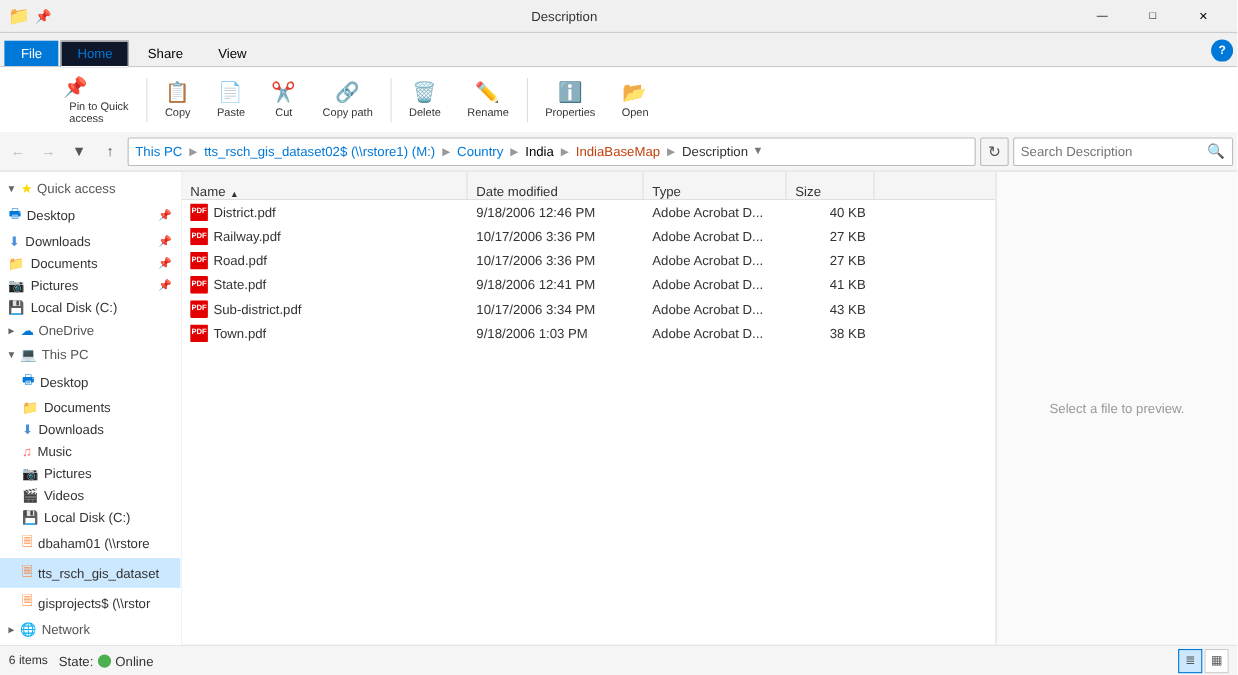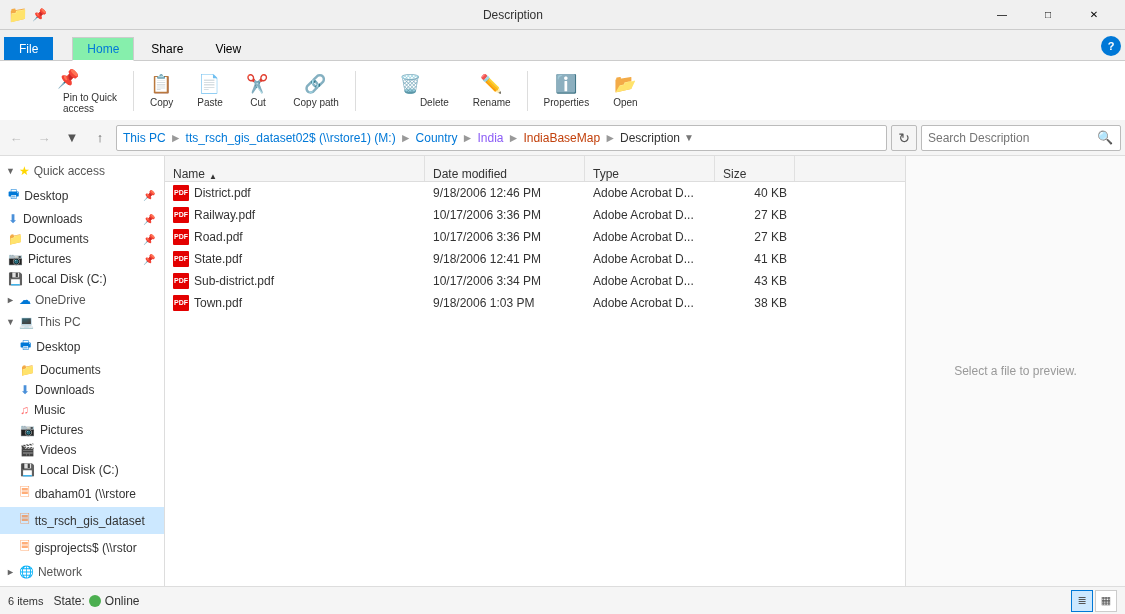--- a/index.html
+++ b/index.html
@@ -37,26 +37,25 @@
     }
     .ribbon-tab {
       padding: 4px 14px;
       font-size: 12px;
       cursor: pointer;
       border: 1px solid transparent;
       border-bottom: none;
       margin-right: 2px;
     }
     .ribbon-tab.active {
-      background: #86efac;
+      background: #0f172a;
       border-color: #ccc;
       color: #0078d7;
       border-bottom: 1px solid #fff;
       margin-bottom: -1px;
-      margin-left: 17px;
     }
     .ribbon-tab.file-tab {
       background: #0078d7;
       color: #fff;
       padding: 4px 14px;
     }
     .ribbon-content {
       height: 60px;
       background: #fff;
       border-top: 1px solid #ccc;
@@ -311,21 +310,21 @@
         <span style="font-size:18px;">✂️</span>
         <span style="font-size:10px; color:#333;">Cut</span>
       </div>
       <div style="display:flex; flex-direction:column; align-items:center; gap:2px; cursor:pointer; padding:2px 8px;">
         <span style="font-size:18px;">🔗</span>
         <span style="font-size:10px; color:#333;">Copy path</span>
       </div>
       <div style="width:1px; height:40px; background:#ddd;"></div>
       <div style="display:flex; flex-direction:column; align-items:center; gap:2px; cursor:pointer; padding:2px 8px;">
         <span style="font-size:18px;">🗑️</span>
-        <span style="font-size:10px; color:#333;margin-left:48px;">Delete</span>
+        <span style="font-size:10px; color:#333;">Delete</span>
       </div>
       <div style="display:flex; flex-direction:column; align-items:center; gap:2px; cursor:pointer; padding:2px 8px;">
         <span style="font-size:18px;">✏️</span>
         <span style="font-size:10px; color:#333;">Rename</span>
       </div>
       <div style="width:1px; height:40px; background:#ddd;"></div>
       <div style="display:flex; flex-direction:column; align-items:center; gap:2px; cursor:pointer; padding:2px 8px;">
         <span style="font-size:18px;">ℹ️</span>
         <span style="font-size:10px; color:#333;">Properties</span>
       </div>
@@ -342,21 +341,21 @@
   <button class="nav-btn disabled">→</button>
   <button class="nav-btn">▼</button>
   <button class="nav-btn">↑</button>
   <div class="addressbar">
     <span class="addressbar-crumb" style="color:#0078d7; cursor:pointer;">This PC</span>
     <span class="addressbar-crumb-sep">►</span>
     <span class="addressbar-crumb" style="color:#0078d7; cursor:pointer;">tts_rsch_gis_dataset02$ (\\rstore1) (M:)</span>
     <span class="addressbar-crumb-sep">►</span>
     <span class="addressbar-crumb" style="color:#0078d7; cursor:pointer;">Country</span>
     <span class="addressbar-crumb-sep">►</span>
-    <span class="addressbar-crumb" style="color:#8b5cf6; cursor:pointer;">India</span>
+    <span class="addressbar-crumb" style="color:#000000; cursor:pointer;">India</span>
     <span class="addressbar-crumb-sep">►</span>
     <span class="addressbar-crumb" style="color:#c2410c; cursor:pointer;">IndiaBaseMap</span>
     <span class="addressbar-crumb-sep">►</span>
     <span class="addressbar-current">Description</span>
     <span class="addressbar-chevron">▼</span>
   </div>
   <button class="refresh-btn">↻</button>
   <div class="searchbar">
     <input type="text" placeholder="Search Description" style="">
     <span class="search-icon-btn">🔍</span>

